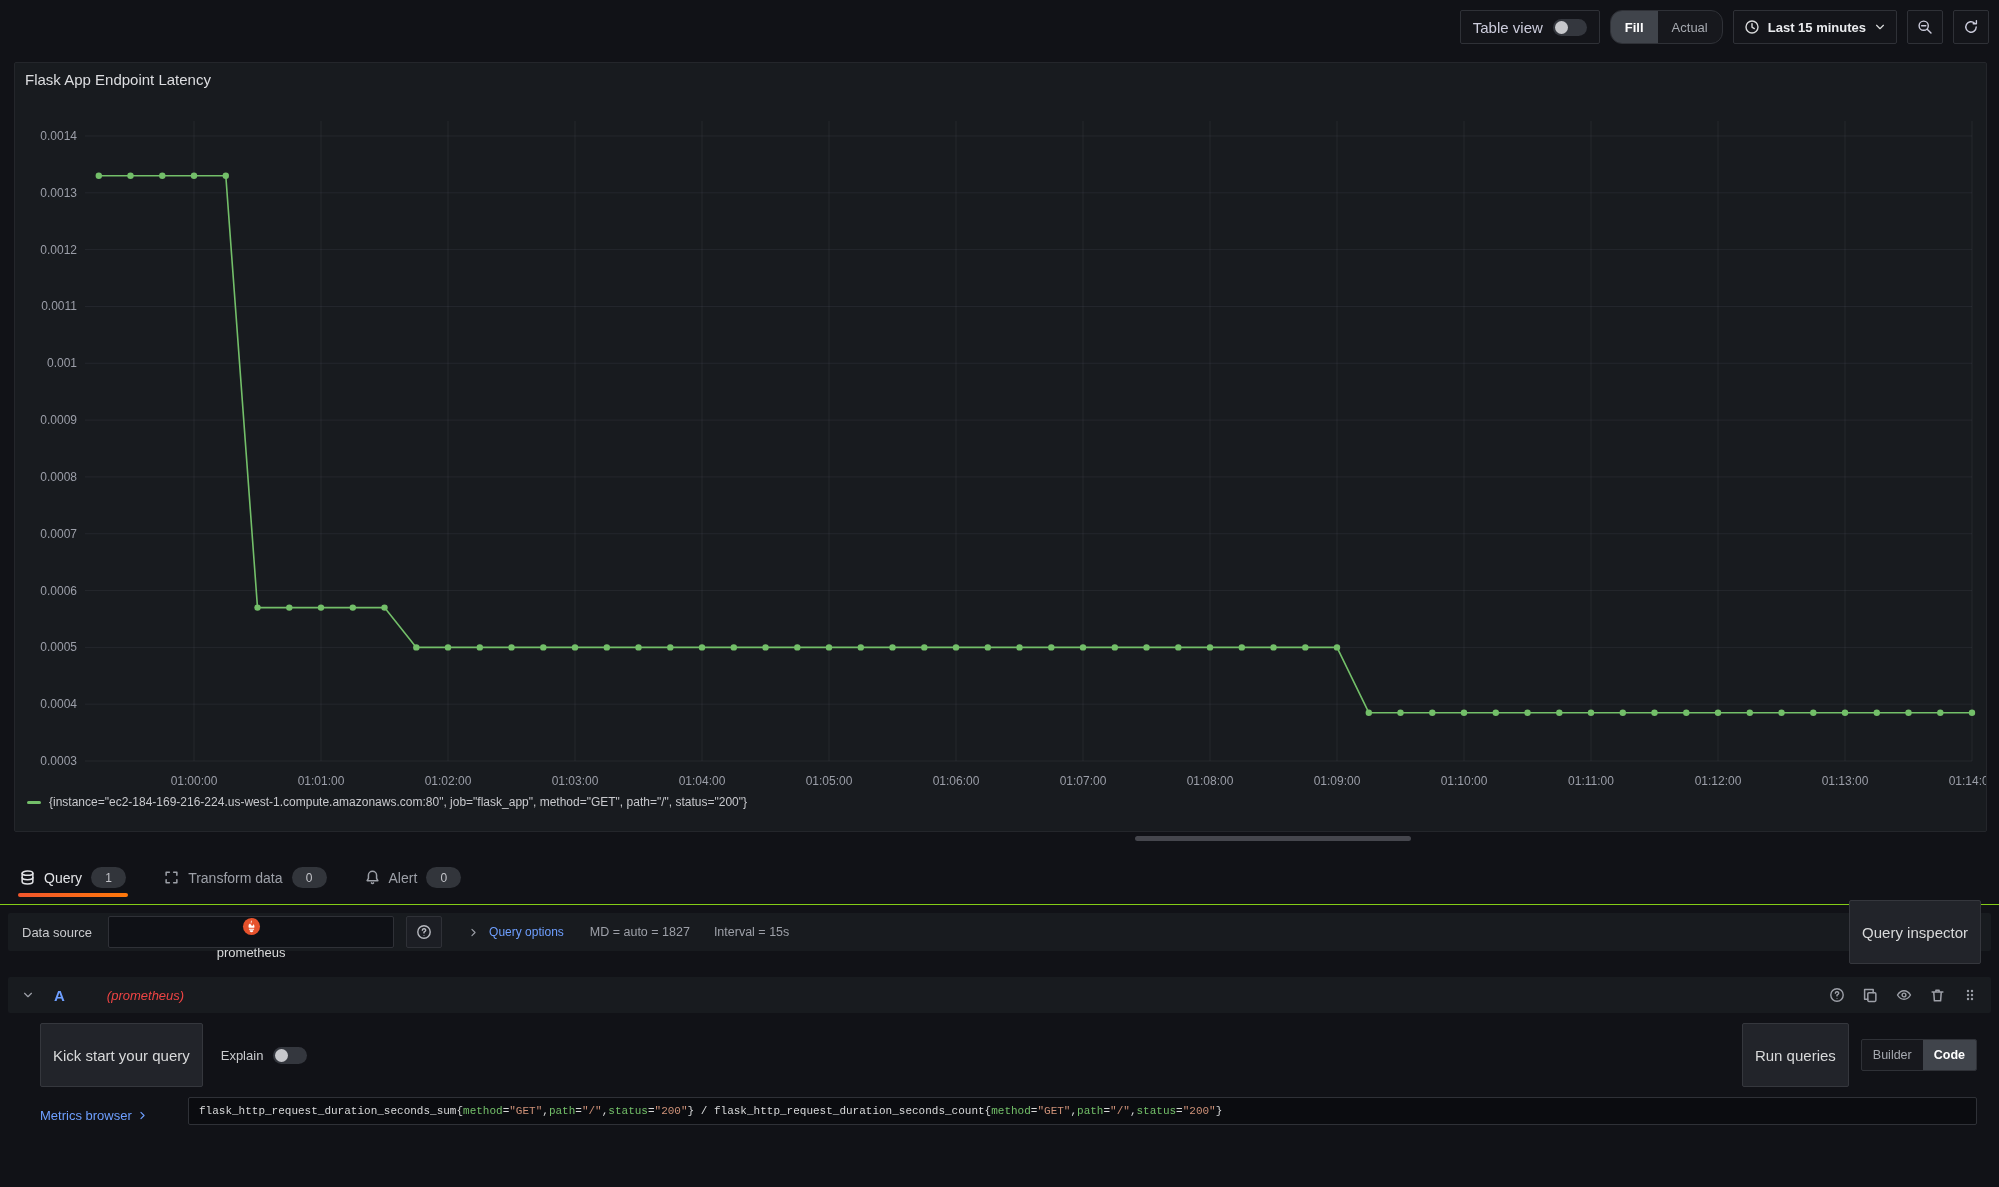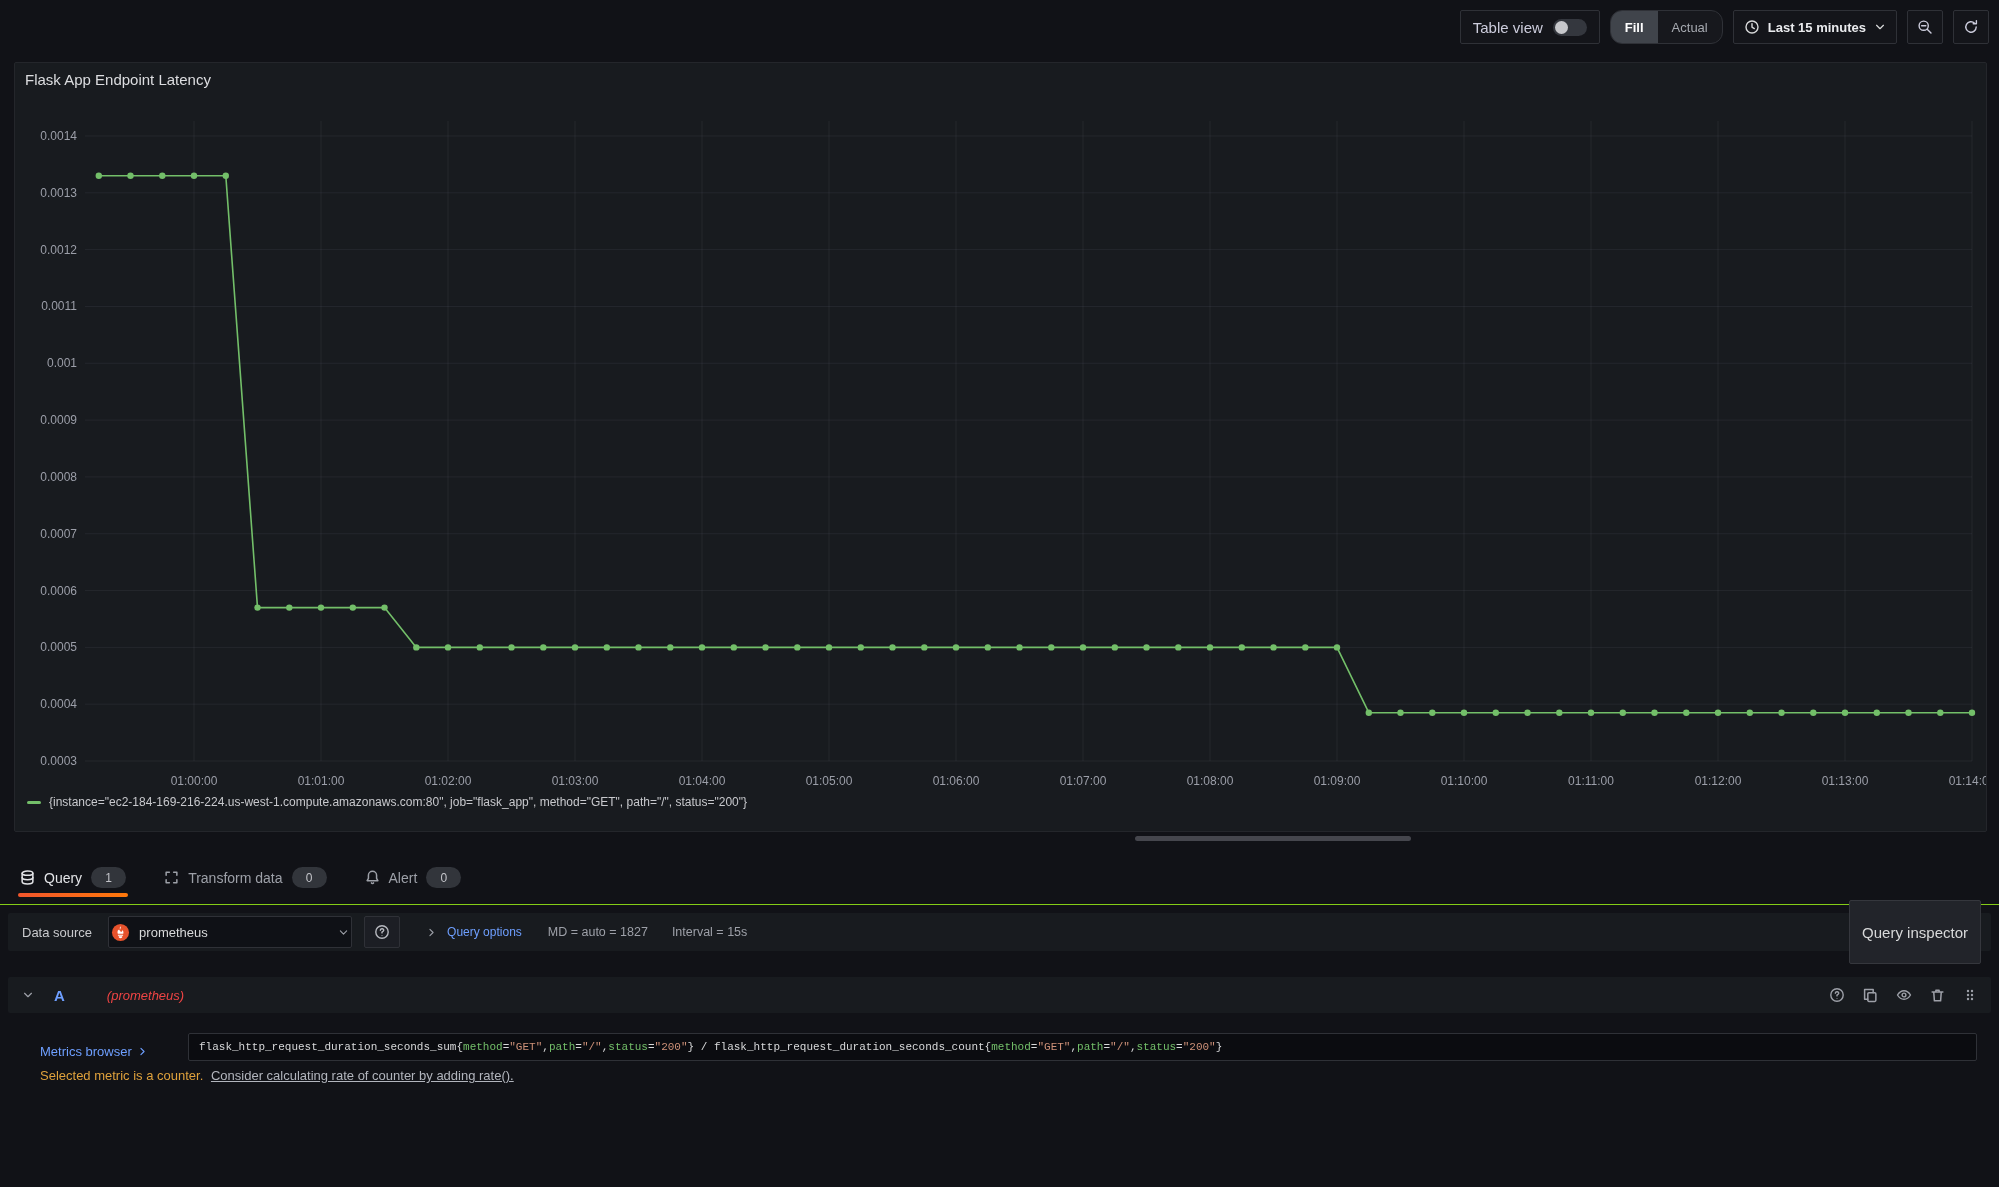--- a/index.html
+++ b/index.html
@@ -34,21 +34,21 @@
   .bottom{position:absolute;left:0;top:848px;right:0;}
   .tabs-row{height:56px;padding:0 18px;border-bottom:1px solid #84cc16;display:flex;align-items:flex-end;gap:34px;}
   .tab{display:flex;align-items:center;gap:9px;padding:0 2px 16px 2px;position:relative;cursor:pointer;color:#9da0a8;font-size:14px;}
   .tab.active{color:#e3e4e7;font-weight:500;}
   .tab.active::after{content:"";position:absolute;left:0;right:0;bottom:7px;height:4px;border-radius:2px;
     background:linear-gradient(90deg,#f2562c,#ff780a);}
   .badge{min-width:21px;height:21px;padding:0 7px;border-radius:11px;background:#32353b;color:#c3c4c9;font-size:12px;display:flex;align-items:center;justify-content:center;}
 
   .ds-strip{margin:8px 8px 0 8px;height:38px;background:#181b1f;border-radius:2px;display:flex;align-items:center;padding:0 10px 0 14px;gap:12px;}
   .ds-label{font-size:13px;color:#c9cacd;margin-right:4px;}
-  .ds-select{display:flex;align-items:center;gap:9px;height:30px;width:238px;background:#0f1116;border:1px solid #2f3137;border-radius:2px;padding:0 2px;cursor:pointer;}
+  .ds-select{display:flex;align-items:center;gap:9px;height:30px;width:238px;background:#0f1116;border:1px solid #2f3137;border-radius:2px;padding:0 23px;cursor:pointer;flex-direction:column;}
   .ds-select .name{font-size:13px;color:#d8d9da;flex:1;}
   .prom-circle{width:19px;height:19px;flex:none;}
   .sq-btn{width:34px;height:30px;border:1px solid #2f3137;border-radius:2px;background:#1c1e24;display:flex;align-items:center;justify-content:center;color:#b7b9bf;cursor:pointer;}
   .qopts{display:flex;align-items:center;gap:10px;margin-left:14px;cursor:pointer;}
   .link-blue{color:#6e9fff;font-size:12px;font-weight:500;}
   .meta-txt{font-size:12.5px;color:#9da0a8;}
   .spacer{flex:1;}
   .btn{display:flex;align-items:center;height:30px;padding:16px 12px;border:1px solid #35373d;border-radius:2px;background:#22242a;color:#d8d9da;font-size:15px;cursor:pointer;white-space:nowrap;}
 
   .query-card{margin:26px 8px 0 8px;}
@@ -347,32 +347,44 @@
                 <circle cx="5" cy="7" r="1.2"></circle>
                 <circle cx="9" cy="7" r="1.2"></circle>
                 <circle cx="5" cy="11" r="1.2"></circle>
                 <circle cx="9" cy="11" r="1.2"></circle>
               </svg>
             </span>
         </div>
       </div>
 
       <div class="q-body">
+        <div class="ctl-row">
+          <div class="ctl-left">
+            <div class="btn">Kick start your query</div>
+            <div class="explain">
+              <span>Explain</span>
+              <div class="toggle"></div>
+            </div>
+          </div>
+          <div class="ctl-right">
+            <div class="btn">Run queries</div>
+            <div class="mini-seg">
+              <div class="seg">Builder</div>
+              <div class="seg active">Code</div>
+            </div>
+          </div>
+        </div>
 
         <div class="editor-row">
           <div class="mb-link">
             <span>Metrics browser</span>
             <svg class="ico" style="color:#6e9fff" width="11" height="11" viewBox="0 0 14 14">
                 <path d="M5 3l4 4-4 4"></path>
               </svg>
           </div>
           <div class="expr-box" id="expr-box">flask_http_request_duration_seconds_sum{<span class="tok-label">method</span>=<span class="tok-str">"GET"</span>,<span class="tok-label">path</span>=<span class="tok-str">"/"</span>,<span class="tok-label">status</span>=<span class="tok-str">"200"</span>} / flask_http_request_duration_seconds_count{<span class="tok-label">method</span>=<span class="tok-str">"GET"</span>,<span class="tok-label">path</span>=<span class="tok-str">"/"</span>,<span class="tok-label">status</span>=<span class="tok-str">"200"</span>}</div>
         </div>
 
-        <div class="warn-row">
-          <span class="warn-txt">Selected metric is a counter.</span>
-          <span class="warn-link">Consider calculating rate of counter by adding rate().</span>
-        </div>
 
       </div>
     </div>
   </div>
 </div>
 
 </body></html>

